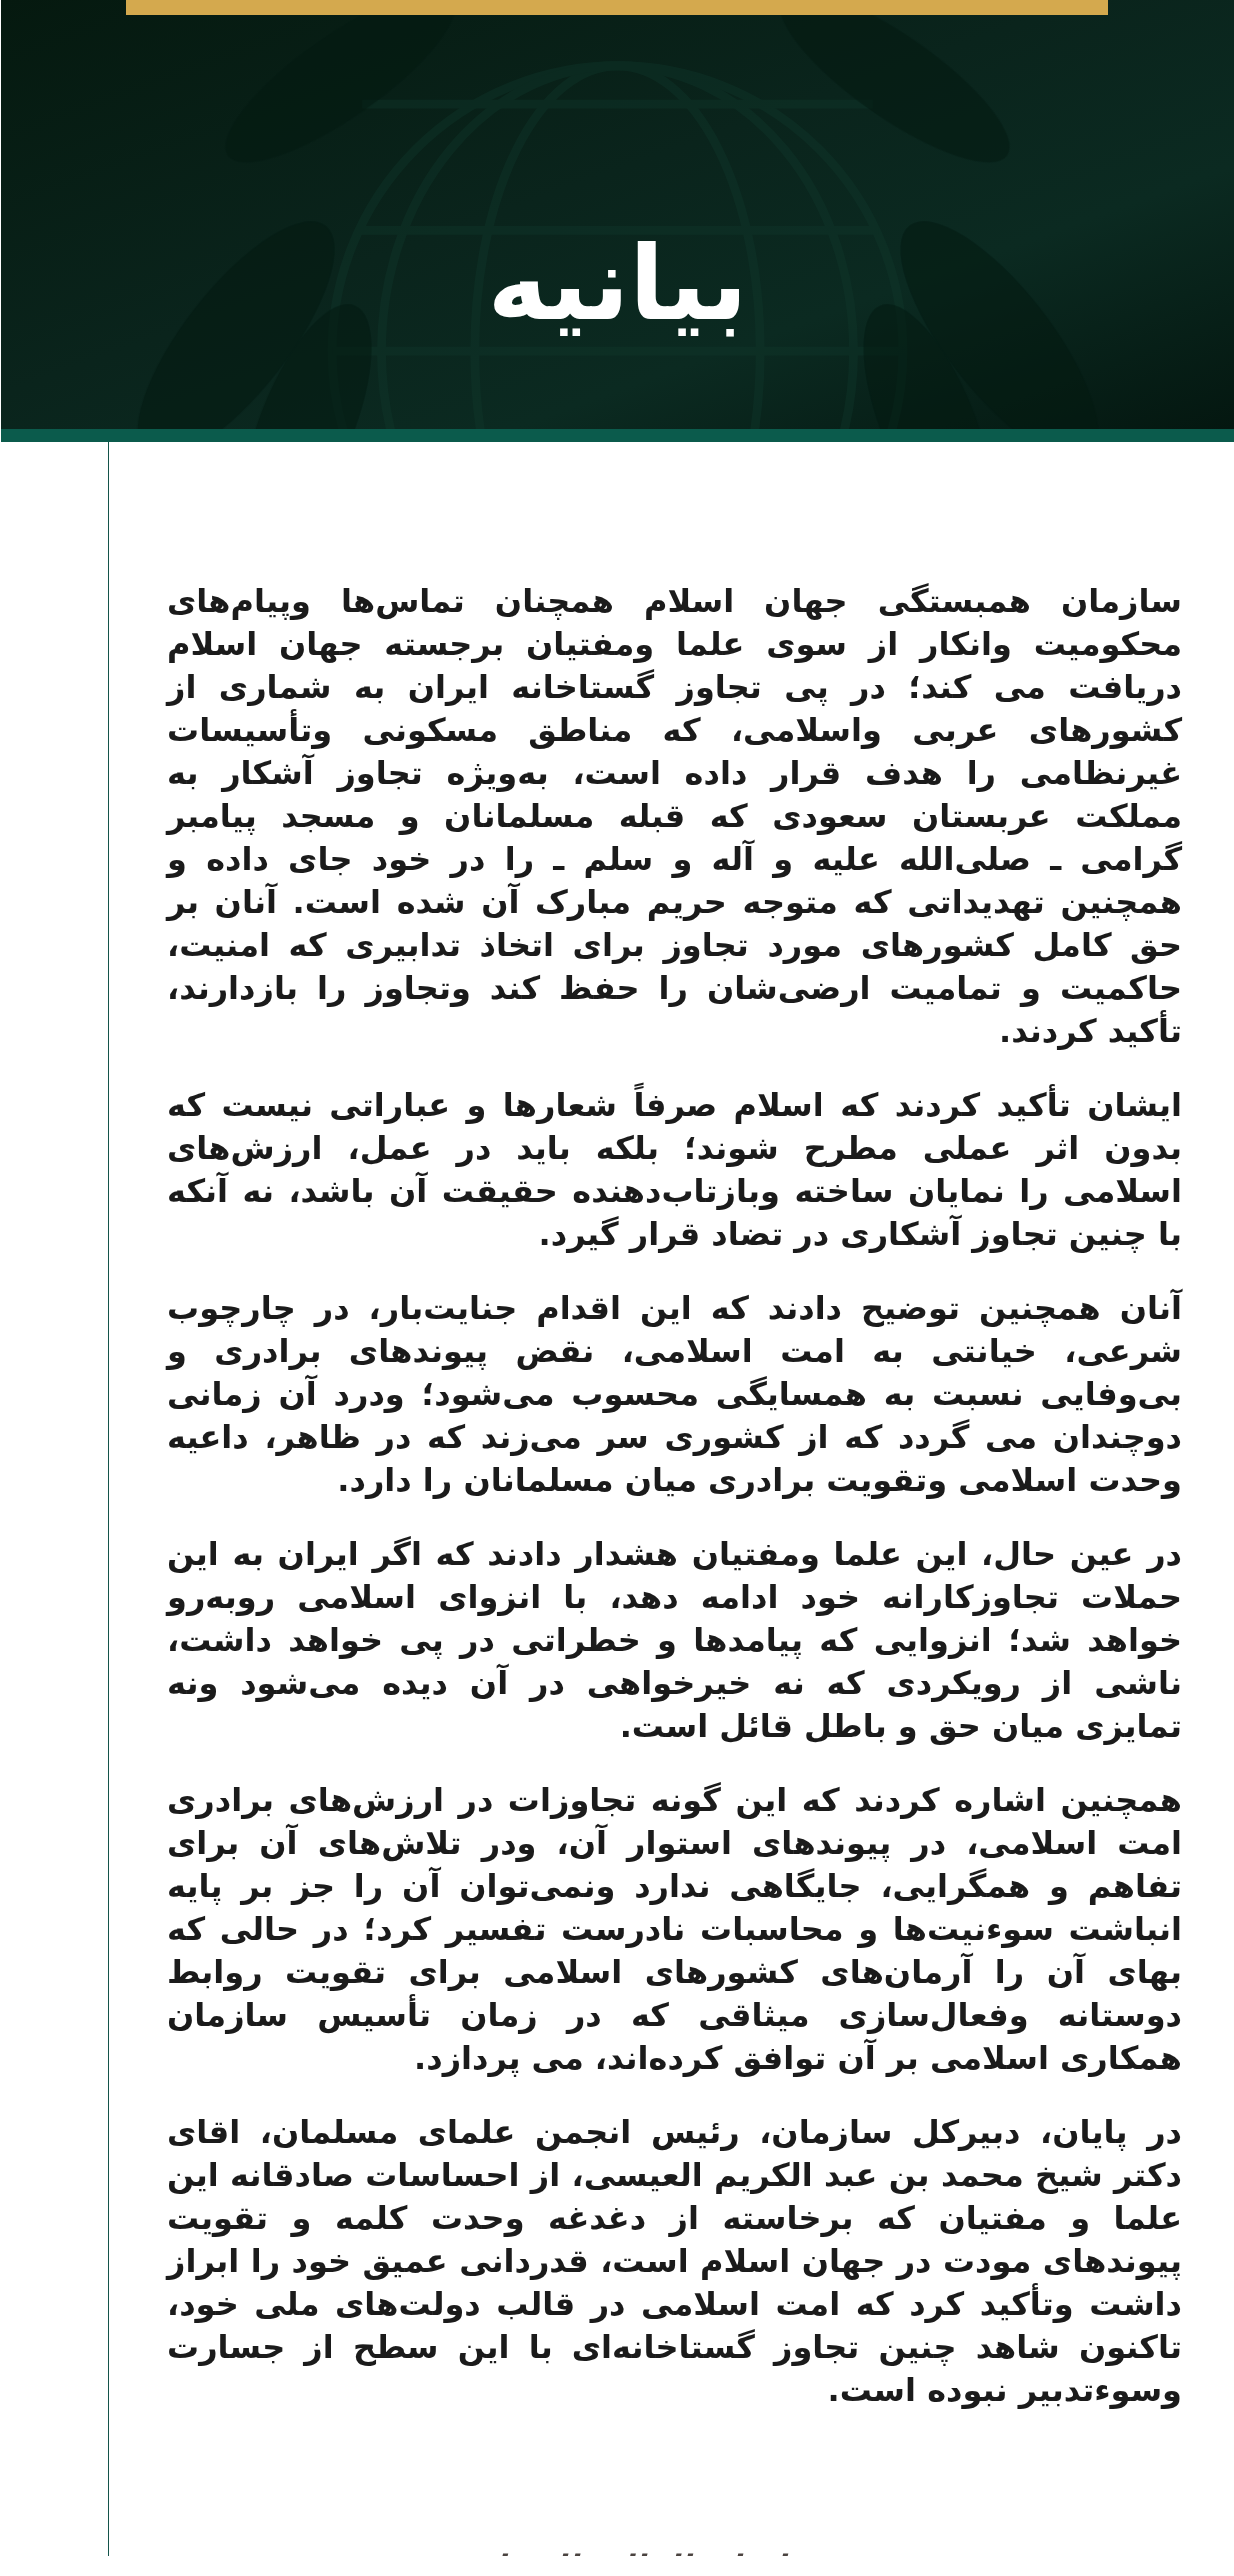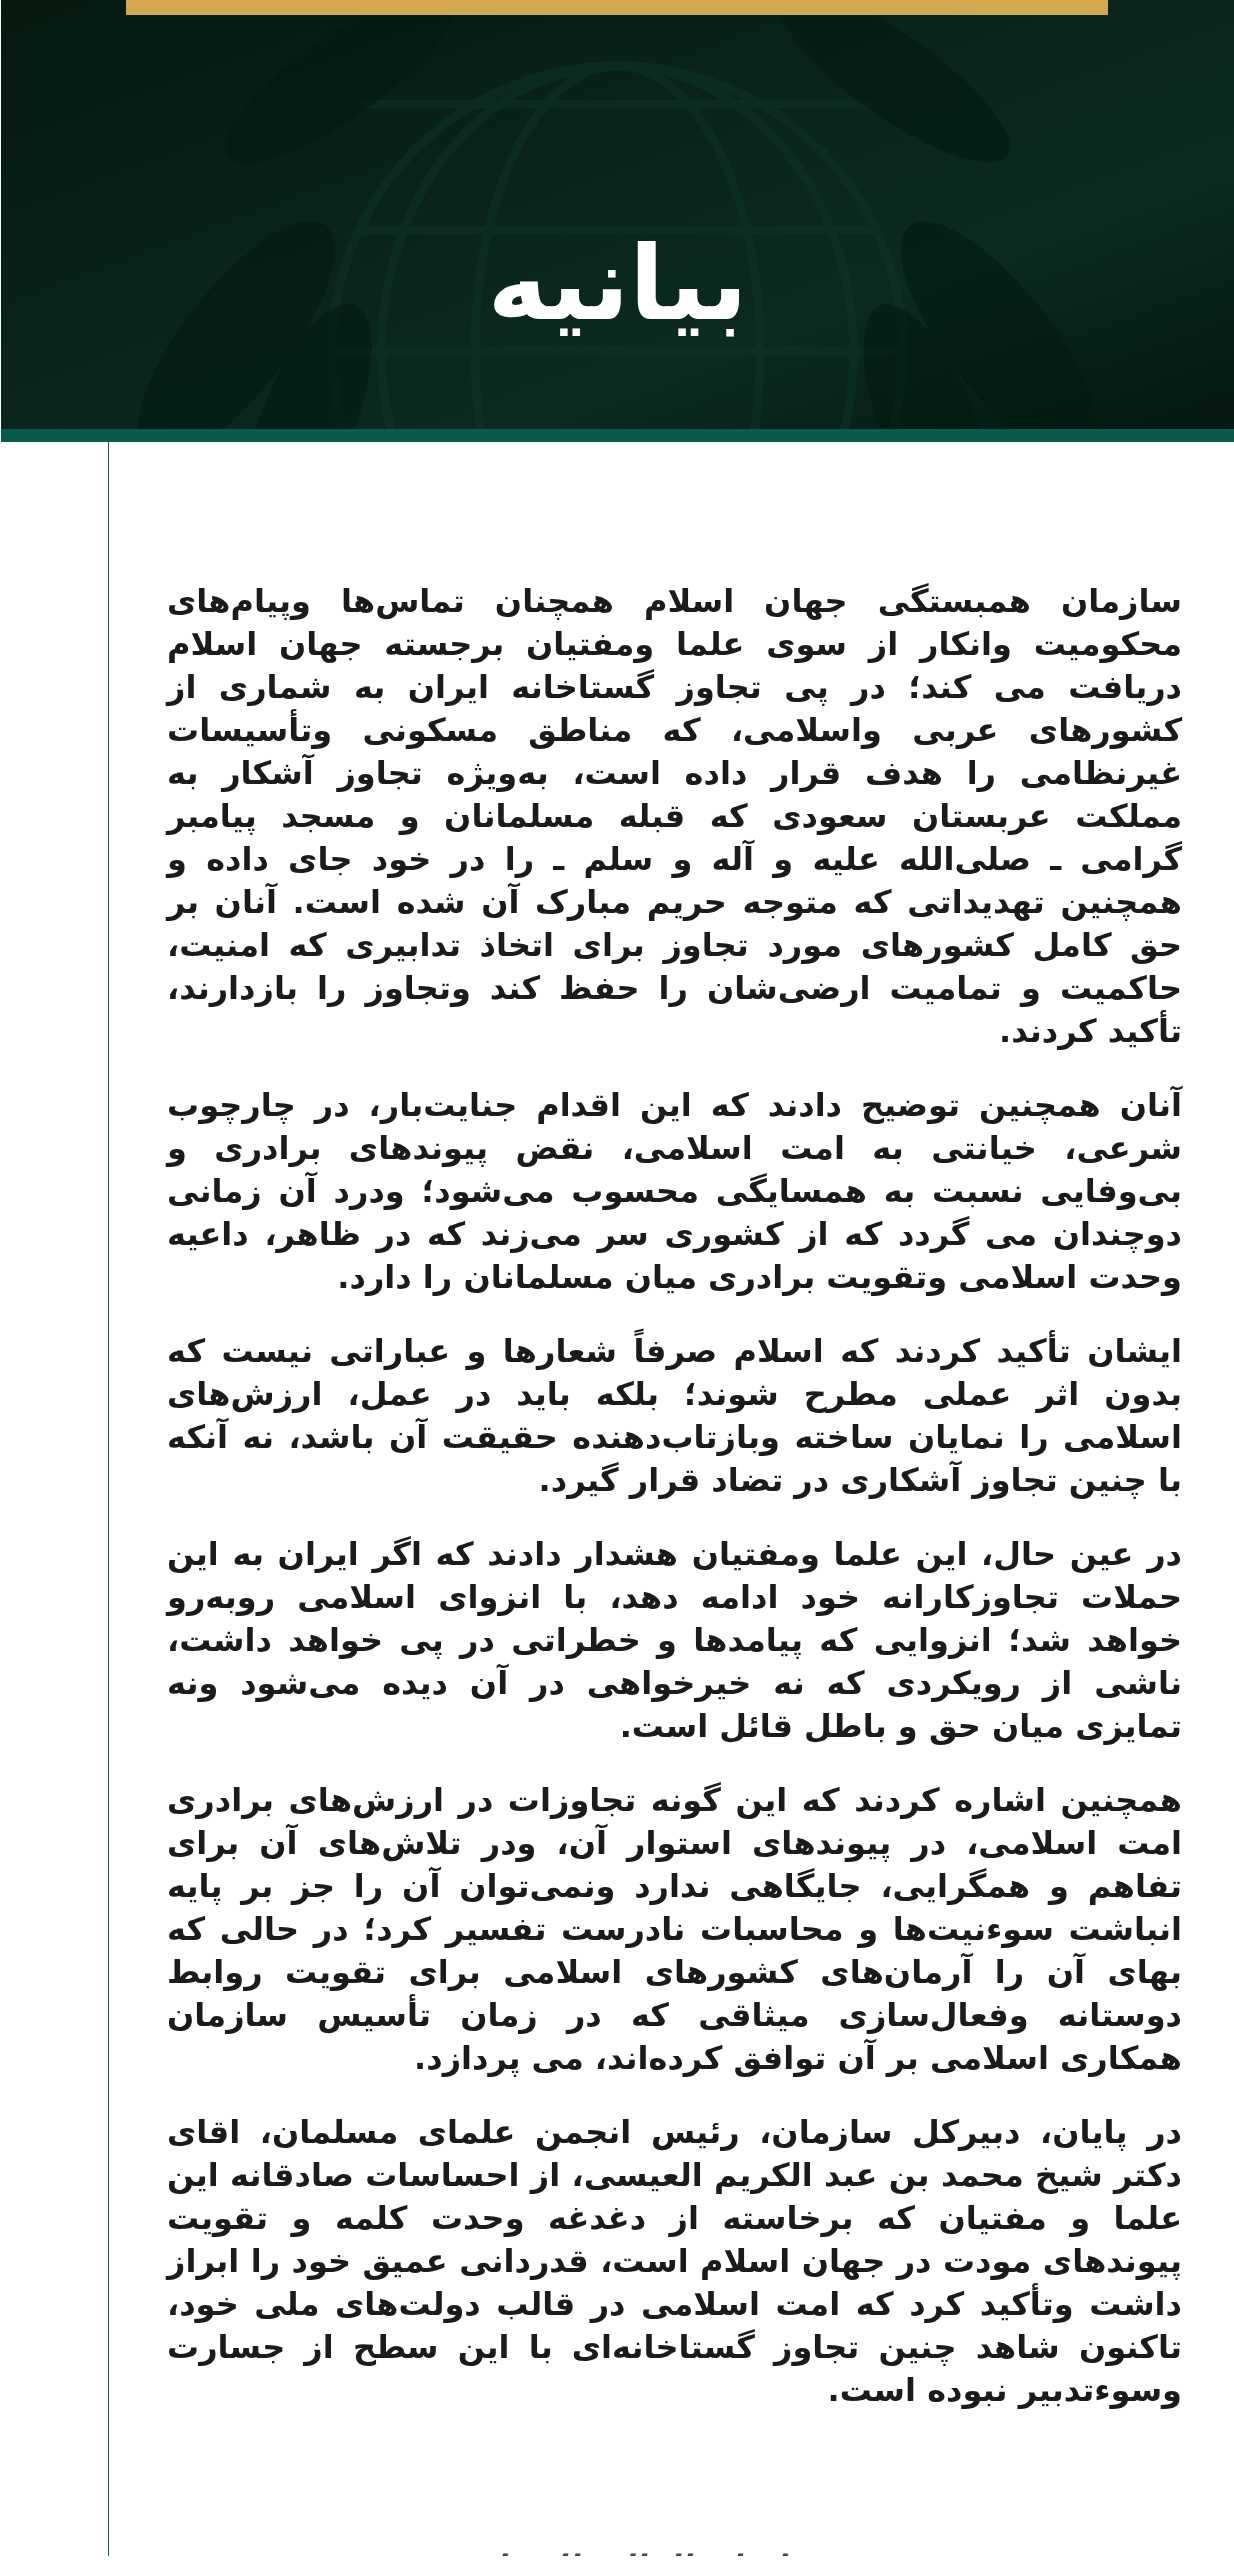--- a/index.html
+++ b/index.html
@@ -68,22 +68,22 @@
   </div>
 
   <div class="teal-band"></div>
 
   <div class="frame">
     <div class="content">
 
 
       <div class="body-text">
         <p>سازمان همبستگی جهان اسلام همچنان تماس‌ها وپیام‌های محکومیت وانکار از سوی علما ومفتیان برجسته جهان اسلام دریافت می کند؛ در پی تجاوز گستاخانه ایران به شماری از کشورهای عربی واسلامی، که مناطق مسکونی وتأسیسات غیرنظامی را هدف قرار داده است، به‌ویژه تجاوز آشکار به مملکت عربستان سعودی که قبله مسلمانان و مسجد پیامبر گرامی ـ صلی‌الله علیه و آله و سلم ـ را در خود جای داده و همچنین تهدیداتی که متوجه حریم مبارک آن شده است. آنان بر حق کامل کشورهای مورد تجاوز برای اتخاذ تدابیری که امنیت، حاکمیت و تمامیت ارضی‌شان را حفظ کند وتجاوز را بازدارند، تأکید کردند.</p>
+        <p>ایشان تأکید کردند که اسلام صرفاً شعارها و عباراتی نیست که بدون اثر عملی مطرح شوند؛ بلکه باید در عمل، ارزش‌های اسلامی را نمایان ساخته وبازتاب‌دهنده حقیقت آن باشد، نه آنکه با چنین تجاوز آشکاری در تضاد قرار گیرد.</p>
         <p>آنان همچنین توضیح دادند که این اقدام جنایت‌بار، در چارچوب شرعی، خیانتی به امت اسلامی، نقض پیوندهای برادری و بی‌وفایی نسبت به همسایگی محسوب می‌شود؛ ودرد آن زمانی دوچندان می گردد که از کشوری سر می‌زند که در ظاهر، داعیه وحدت اسلامی وتقویت برادری میان مسلمانان را دارد.</p>
-        <p>ایشان تأکید کردند که اسلام صرفاً شعارها و عباراتی نیست که بدون اثر عملی مطرح شوند؛ بلکه باید در عمل، ارزش‌های اسلامی را نمایان ساخته وبازتاب‌دهنده حقیقت آن باشد، نه آنکه با چنین تجاوز آشکاری در تضاد قرار گیرد.</p>
         <p>در عین حال، این علما ومفتیان هشدار دادند که اگر ایران به این حملات تجاوزکارانه خود ادامه دهد، با انزوای اسلامی روبه‌رو خواهد شد؛ انزوایی که پیامدها و خطراتی در پی خواهد داشت، ناشی از رویکردی که نه خیرخواهی در آن دیده می‌شود ونه تمایزی میان حق و باطل قائل است.</p>
         <p>همچنین اشاره کردند که این گونه تجاوزات در ارزش‌های برادری امت اسلامی، در پیوندهای استوار آن، ودر تلاش‌های آن برای تفاهم و همگرایی، جایگاهی ندارد ونمی‌توان آن را جز بر پایه انباشت سوءنیت‌ها و محاسبات نادرست تفسیر کرد؛ در حالی که بهای آن را آرمان‌های کشورهای اسلامی برای تقویت روابط دوستانه وفعال‌سازی میثاقی که در زمان تأسیس سازمان همکاری اسلامی بر آن توافق کرده‌اند، می پردازد.</p>
         <p>در پایان، دبیرکل سازمان، رئیس انجمن علمای مسلمان، اقای دکتر شیخ محمد بن عبد الکریم العیسی، از احساسات صادقانه این علما و مفتیان که برخاسته از دغدغه وحدت کلمه و تقویت پیوندهای مودت در جهان اسلام است، قدردانی عمیق خود را ابراز داشت وتأکید کرد که امت اسلامی در قالب دولت‌های ملی خود، تاکنون شاهد چنین تجاوز گستاخانه‌ای با این سطح از جسارت وسوءتدبیر نبوده است.</p>
       </div>
 
       <div class="footer-logo">
         <div class="logo-text">
           <div class="logo-arabic">رابطة العالم الإسلامي</div>
           <div class="logo-persian">سازمان همبستگی جهان اسلام</div>
         </div>

